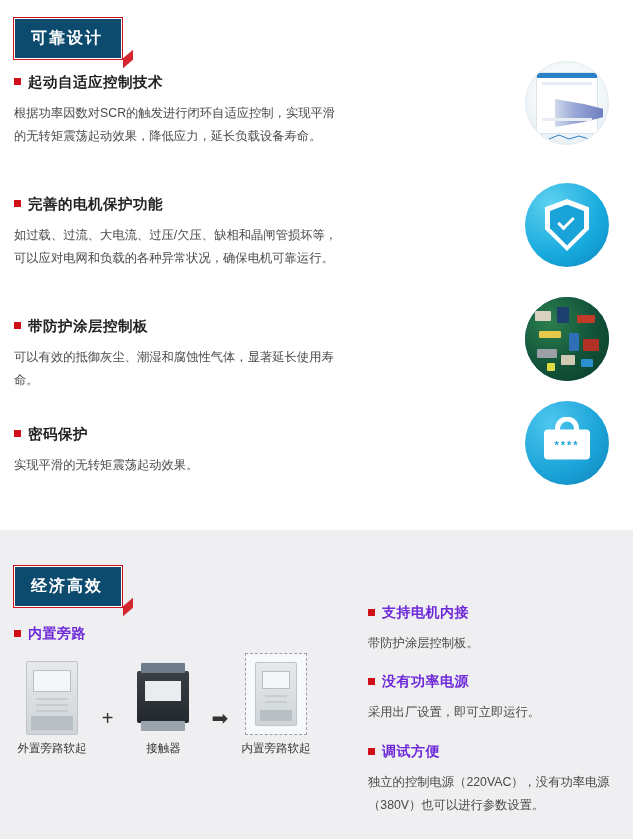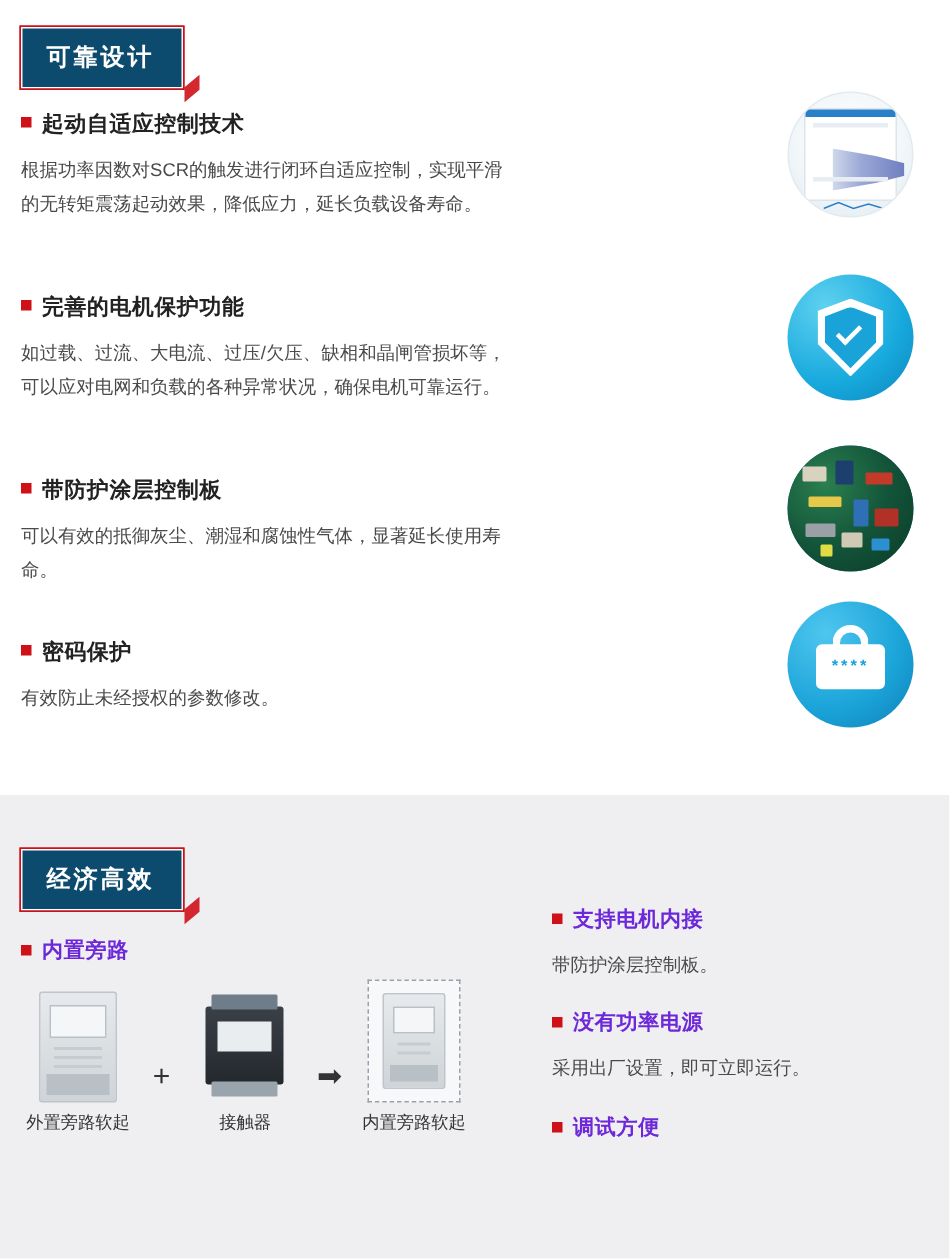--- a/index.html
+++ b/index.html
@@ -245,21 +245,21 @@
           <div class="comp" style="left:22px;top:66px;width:8px;height:8px;background:#e0dc45;"></div>
         </div>
       </div>
     </div>
 
     <div class="feature" style="margin-top:16px;min-height:92px;">
       <h3 class="feature-title">
         <span class="bullet"></span>
         <span>密码保护</span>
       </h3>
-      <p class="feature-body">有效防止未经授权的参数修改。</p>
+      <p class="feature-body">实现平滑的无转矩震荡起动效果。</p>
       <div class="circle-icon ci-4" style="top:-24px;">
         <div class="lock-shackle"></div>
         <div class="lock-body">
           <span class="lock-dots">****</span>
         </div>
       </div>
     </div>
 
   </div>
 </div>
@@ -326,16 +326,17 @@
       <h3 class="sub-title">
         <span class="bullet"></span>
         <span>没有功率电源</span>
       </h3>
       <p class="sub-body-sm">采用出厂设置，即可立即运行。</p>
 
       <h3 class="sub-title">
         <span class="bullet"></span>
         <span>调试方便</span>
       </h3>
+      <p class="sub-body-sm">独立的控制电源（220VAC），没有功率电源（380V）也可以进行参数设置。</p>
     </div>
 
   </div>
 </div>
 
 </body></html>

